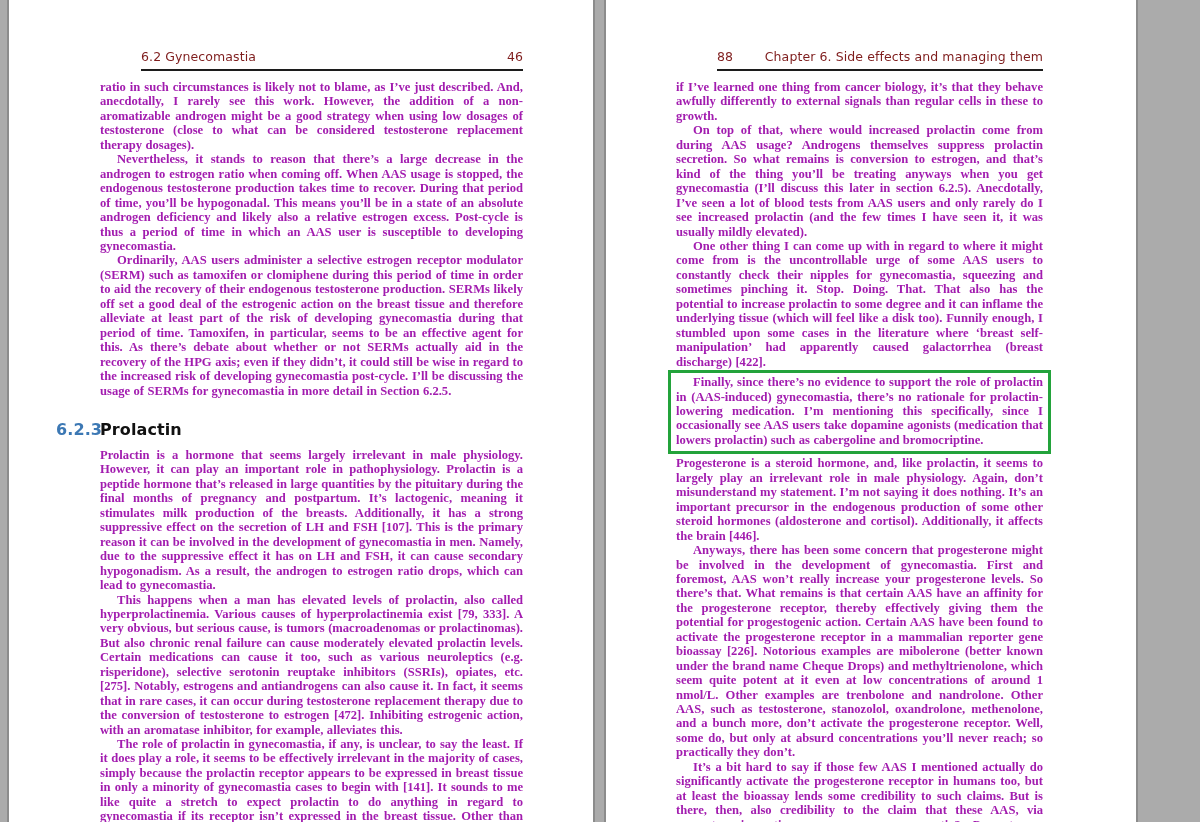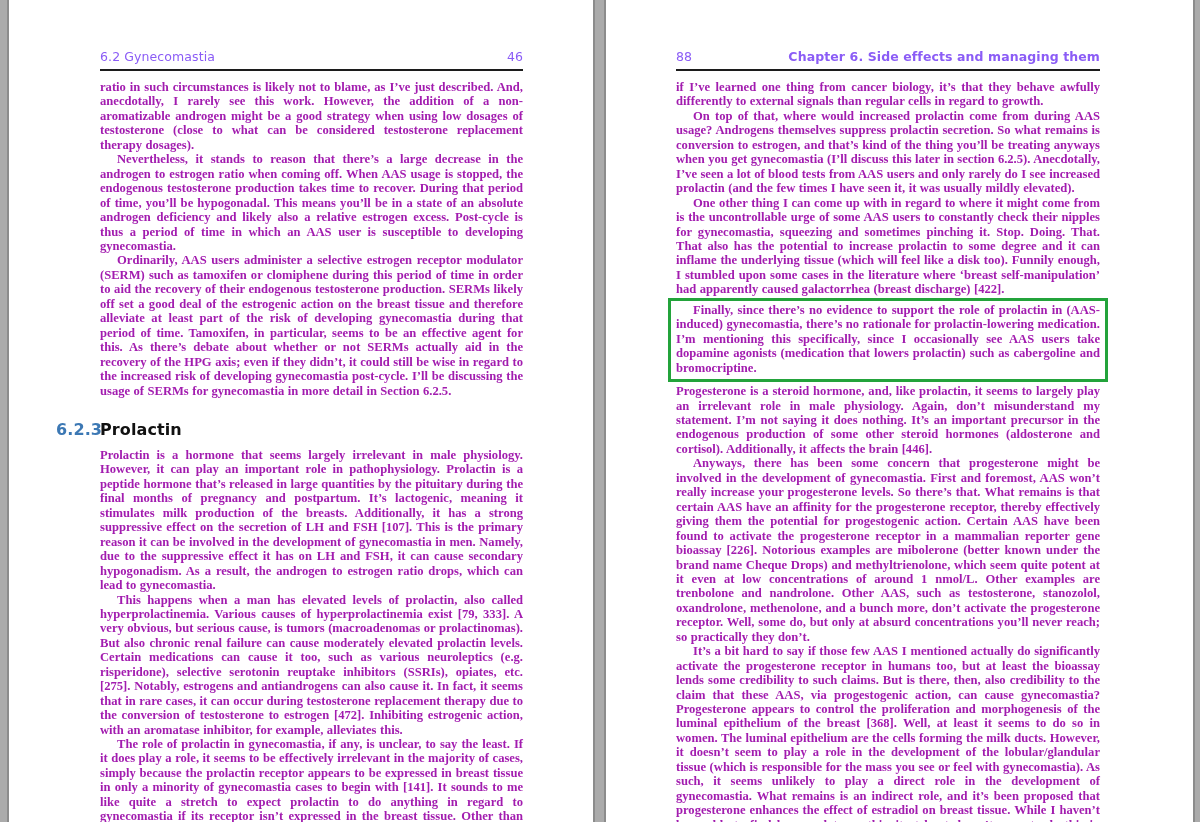--- a/index.html
+++ b/index.html
@@ -12,31 +12,32 @@
   }
   .page {
     position: absolute; top: 0; height: 822px;
     background: #ffffff;
     border-left: 2px solid #8c8c8c;
     border-right: 2px solid #8c8c8c;
     box-sizing: border-box;
     overflow: hidden;
   }
   .page-left  { left: 7px;   width: 588px; padding: 49px 70px 0 91px; }
-  .page-right { left: 604px; width: 591px; padding: 49px 93px 18px 70px; }
+  .page-right { left: 604px; width: 534px; padding: 49px 93px 18px 70px; }
 
   .running-header {
     display: flex; justify-content: space-between; align-items: baseline;
     font-family: "DejaVu Sans", "Liberation Sans", sans-serif;
-    font-size: 12.5px; color: #8b5cf6;
+    font-size: 12.5px; color: #7f1d1d;
     border-bottom: 2px solid #1c1c1c;
     padding-bottom: 5px;
     letter-spacing: 0.1px;
+    margin-left: 41px;
   }
-  .running-header .rh-strong { font-weight: bold; }
+  .running-header .rh-strong { font-weight: normal; }
   .page-body { margin-top: 9px; }
 
   .para {
     font-size: 12.6px; line-height: 14.45px;
     color: #a21caf;
     text-align: justify;
     margin: 0;
     word-spacing: 0.3px;
     font-weight: bold;
   }
@@ -79,21 +80,21 @@
     <p class="para indent">The role of prolactin in gynecomastia, if any, is unclear, to say the least. If it does play a role, it seems to be effectively irrelevant in the majority of cases, simply because the prolactin receptor appears to be expressed in breast tissue in only a minority of gynecomastia cases to begin with [141]. It sounds to me like quite a stretch to expect prolactin to do anything in regard to gynecomastia if its receptor isn’t expressed in the breast tissue. Other than that, there appears to be only some speculation based on the effects of cross-regulation with growth hormone and progesterone in breast cancer cell lines [442]. Additionally, a study found that incubation of two breast cancer cell lines with prolactin decreased androgen receptor mRNA and binding activity [375]. Nevertheless,</p>
   </div>
 </div>
 
 <div class="page page-right">
   <div class="running-header">
     <span>88</span>
     <span class="rh-strong">Chapter 6. Side effects and managing them</span>
   </div>
   <div class="page-body">
-    <p class="para">if I’ve learned one thing from cancer biology, it’s that they behave awfully differently to external signals than regular cells in regard to growth.</p>
+    <p class="para">if I’ve learned one thing from cancer biology, it’s that they behave awfully differently to external signals than regular cells in these to growth.</p>
     <p class="para indent">On top of that, where would increased prolactin come from during AAS usage? Androgens themselves suppress prolactin secretion. So what remains is conversion to estrogen, and that’s kind of the thing you’ll be treating anyways when you get gynecomastia (I’ll discuss this later in section 6.2.5). Anecdotally, I’ve seen a lot of blood tests from AAS users and only rarely do I see increased prolactin (and the few times I have seen it, it was usually mildly elevated).</p>
     <p class="para indent">One other thing I can come up with in regard to where it might come from is the uncontrollable urge of some AAS users to constantly check their nipples for gynecomastia, squeezing and sometimes pinching it. Stop. Doing. That. That also has the potential to increase prolactin to some degree and it can inflame the underlying tissue (which will feel like a disk too). Funnily enough, I stumbled upon some cases in the literature where ‘breast self-manipulation’ had apparently caused galactorrhea (breast discharge) [422].</p>
     <div class="highlight-box">
       <p class="para indent">Finally, since there’s no evidence to support the role of prolactin in (AAS-induced) gynecomastia, there’s no rationale for prolactin-lowering medication. I’m mentioning this specifically, since I occasionally see AAS users take dopamine agonists (medication that lowers prolactin) such as cabergoline and bromocriptine.</p>
     </div>
     <p class="para">Progesterone is a steroid hormone, and, like prolactin, it seems to largely play an irrelevant role in male physiology. Again, don’t misunderstand my statement. I’m not saying it does nothing. It’s an important precursor in the endogenous production of some other steroid hormones (aldosterone and cortisol). Additionally, it affects the brain [446].</p>
     <p class="para indent">Anyways, there has been some concern that progesterone might be involved in the development of gynecomastia. First and foremost, AAS won’t really increase your progesterone levels. So there’s that. What remains is that certain AAS have an affinity for the progesterone receptor, thereby effectively giving them the potential for progestogenic action. Certain AAS have been found to activate the progesterone receptor in a mammalian reporter gene bioassay [226]. Notorious examples are mibolerone (better known under the brand name Cheque Drops) and methyltrienolone, which seem quite potent at it even at low concentrations of around 1 nmol/L. Other examples are trenbolone and nandrolone. Other AAS, such as testosterone, stanozolol, oxandrolone, methenolone, and a bunch more, don’t activate the progesterone receptor. Well, some do, but only at absurd concentrations you’ll never reach; so practically they don’t.</p>
     <p class="para indent">It’s a bit hard to say if those few AAS I mentioned actually do significantly activate the progesterone receptor in humans too, but at least the bioassay lends some credibility to such claims. But is there, then, also credibility to the claim that these AAS, via progestogenic action, can cause gynecomastia? Progesterone appears to control the proliferation and morphogenesis of the luminal epithelium of the breast [368]. Well, at least it seems to do so in women. The luminal epithelium are the cells forming the milk ducts. However, it doesn’t seem to play a role in the development of the lobular/glandular tissue (which is responsible for the mass you see or feel with gynecomastia). As such, it seems unlikely to play a direct role in the development of gynecomastia. What remains is an indirect role, and it’s been proposed that progesterone enhances the effect of estradiol on breast tissue. While I haven’t been able to find human data on this, it at least doesn’t seem to do this in primates [559]. All in all, there doesn’t seem to be any evidence supporting</p>
   </div>
 </div>

